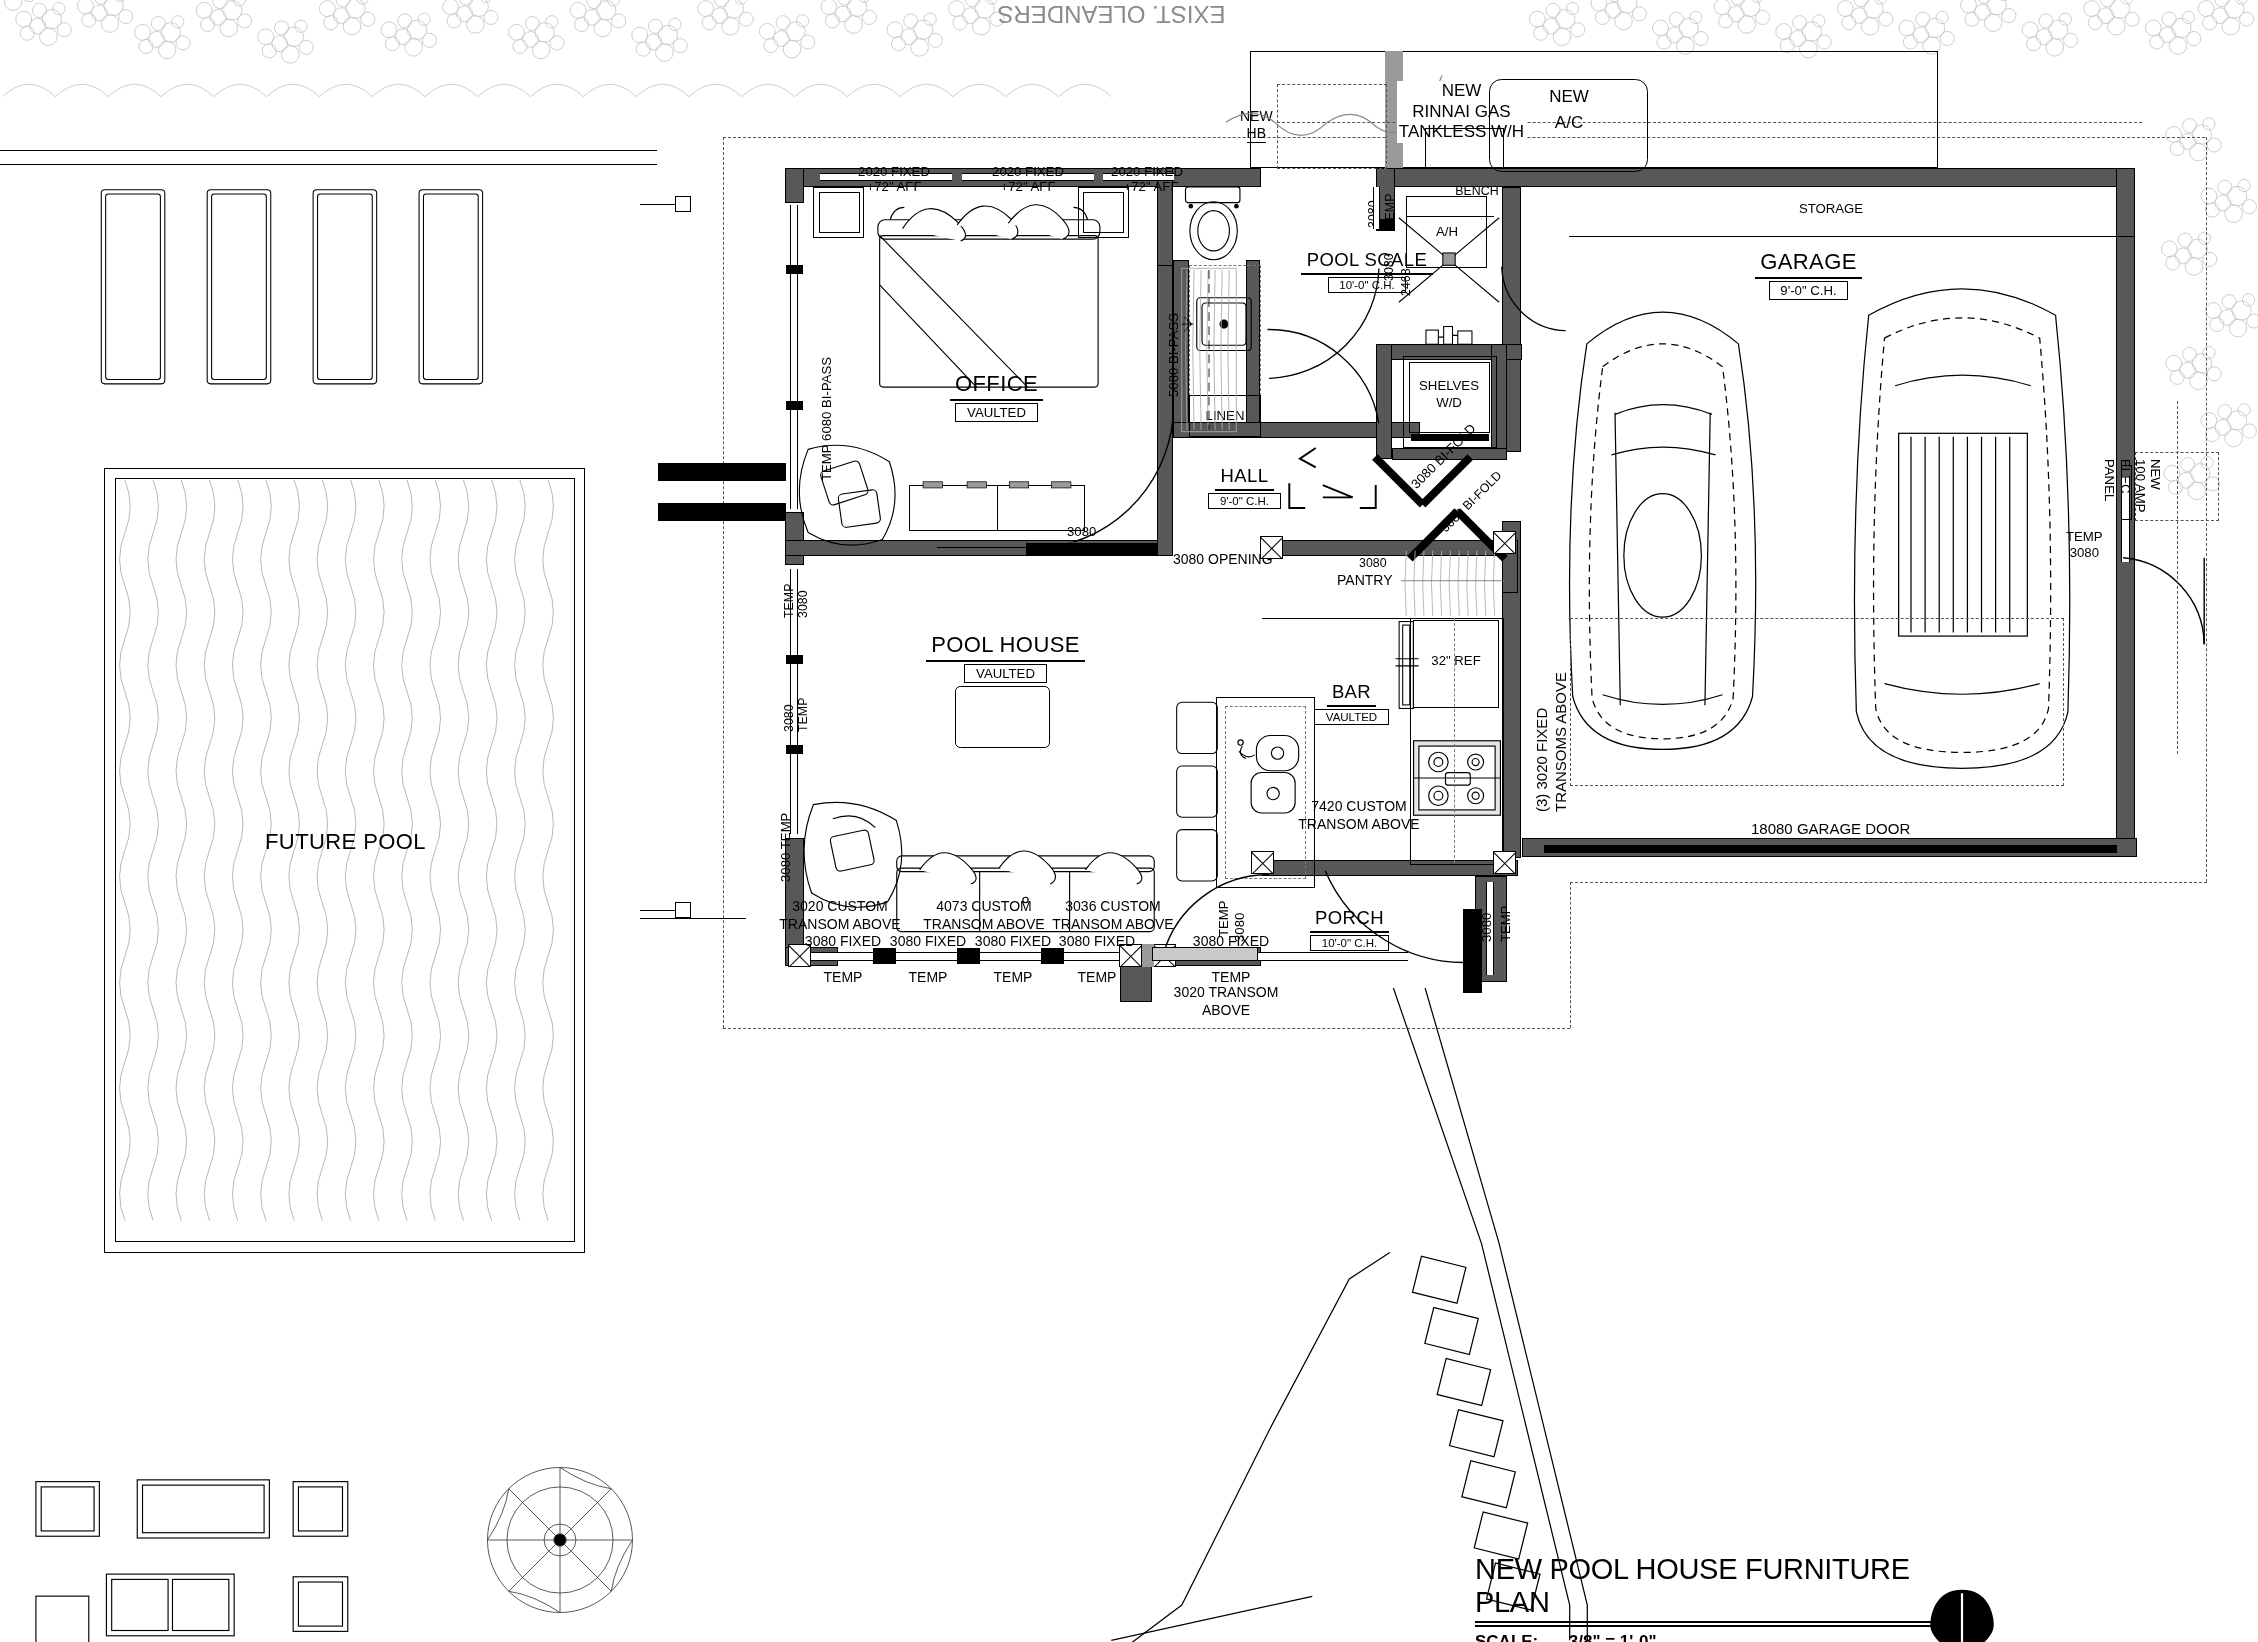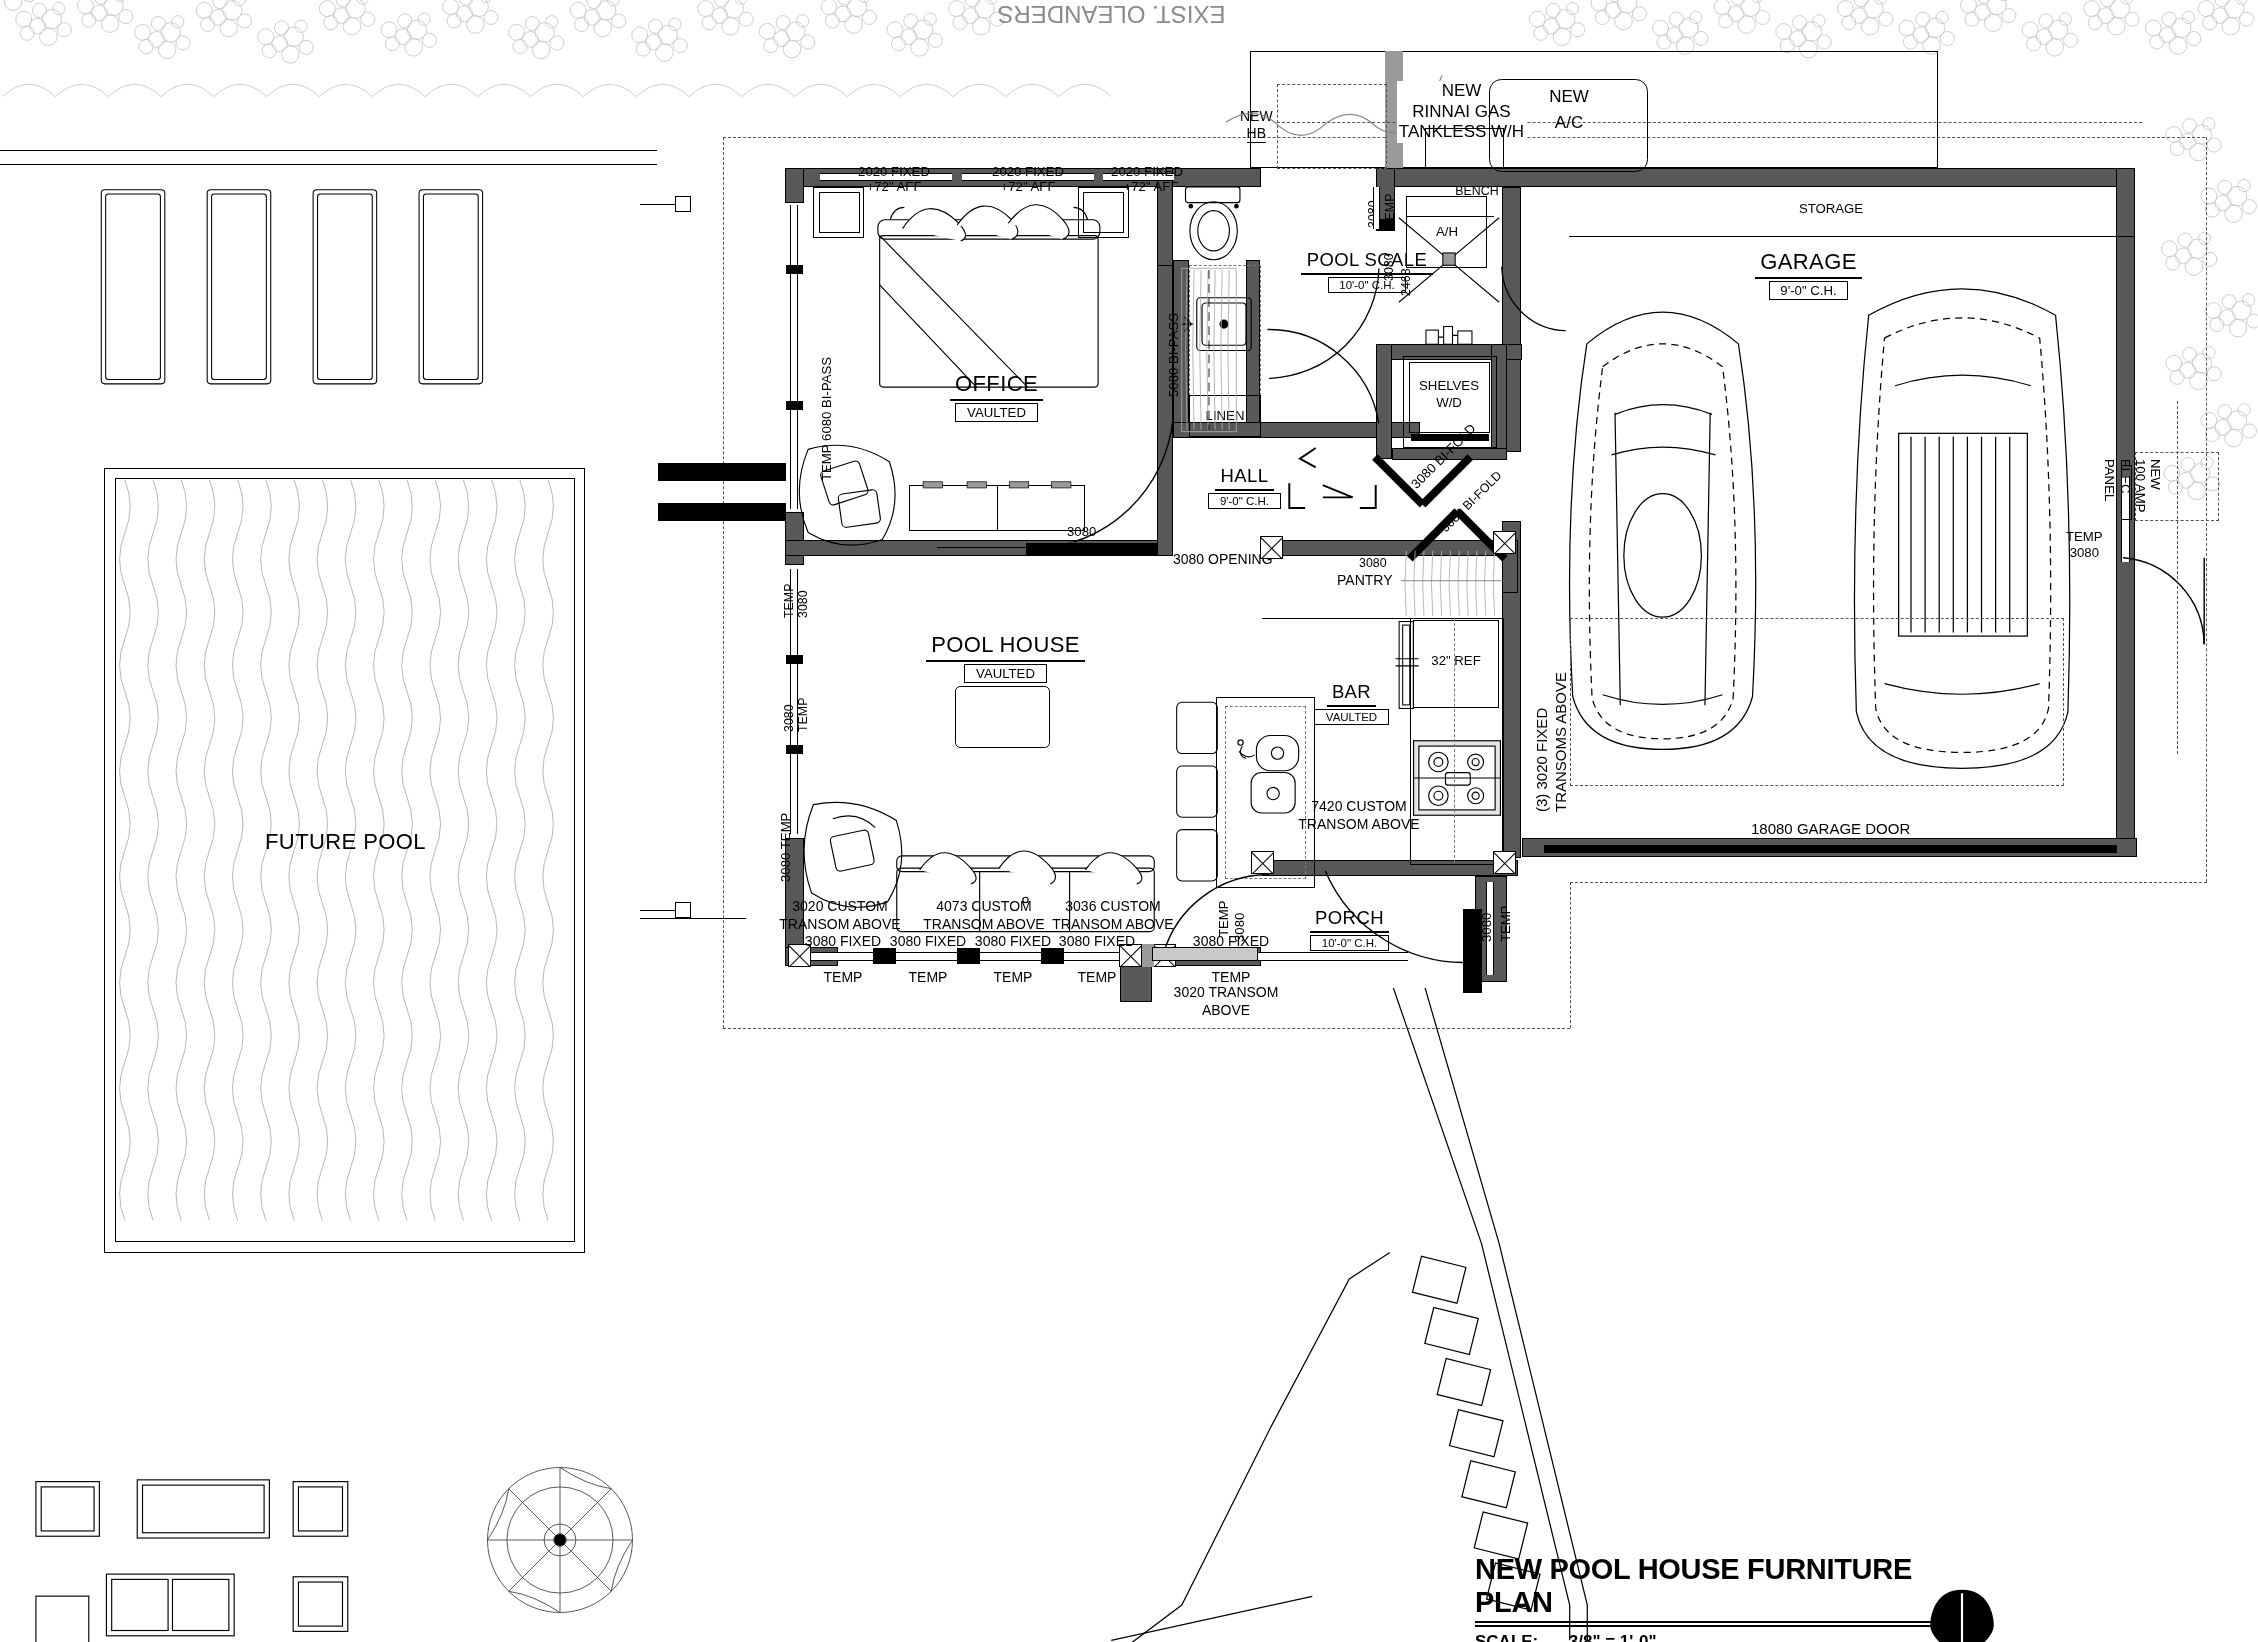--- a/index.html
+++ b/index.html
@@ -30,21 +30,21 @@
   .dashv{position:absolute;border-left:1.8px dashed #555;}
   .dashbox{position:absolute;border:1.8px dashed #555;box-sizing:border-box;}
   .dashbox1{position:absolute;border:0.9px dashed #777;box-sizing:border-box;}
   .win{position:absolute;background:#fff;border-top:1.8px solid #000;border-bottom:1.8px solid #000;box-sizing:border-box;}
   .winv{position:absolute;background:#fff;border-left:1.8px solid #000;border-right:1.8px solid #000;box-sizing:border-box;}
   .xb{position:absolute;box-sizing:border-box;border:1.8px solid #000;background:#fff;overflow:hidden;}
   .xb i{position:absolute;background:#000;height:1.3px;width:150%;left:-25%;top:50%;}
   .xb i:first-child{transform:rotate(45deg);}
   .xb i:last-child{transform:rotate(-45deg);}
   .title-wrap{position:absolute;}
-  .title{font-size:29px;font-weight:bold;letter-spacing:-0.3px;}
+  .title{font-size:29px;font-weight:normal;letter-spacing:-0.3px;}
   .title-rule{height:2.6px;background:#000;margin-top:1.8px;}
   .title-rule2{height:1.8px;background:#000;margin-top:1.8px;}
   .scale-row{font-size:17px;font-weight:bold;margin-top:5.3px;}
   .northwrap{position:absolute;text-align:center;}
   .veg{position:absolute;opacity:.55;}
   .pool-hatch{position:absolute;overflow:hidden;}
   svg{display:block;overflow:visible;}
   .door-arc{position:absolute;}
   .wtxt{position:absolute;background:#fff;padding:0 1.8px;}
 </style>

